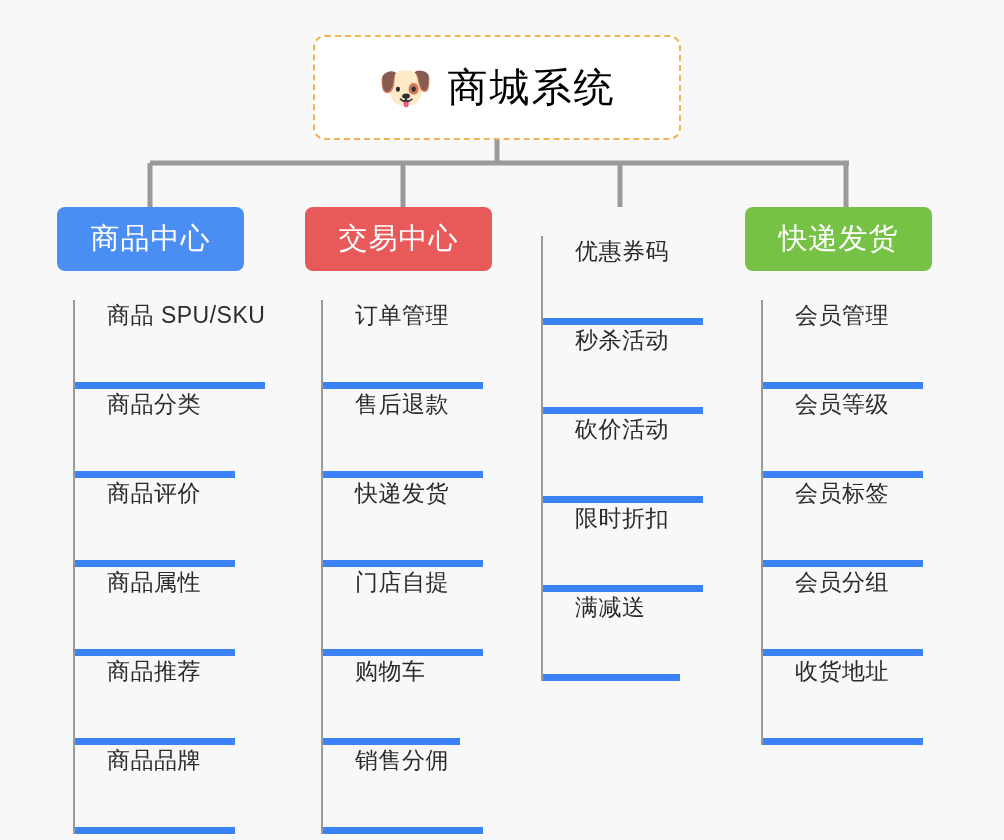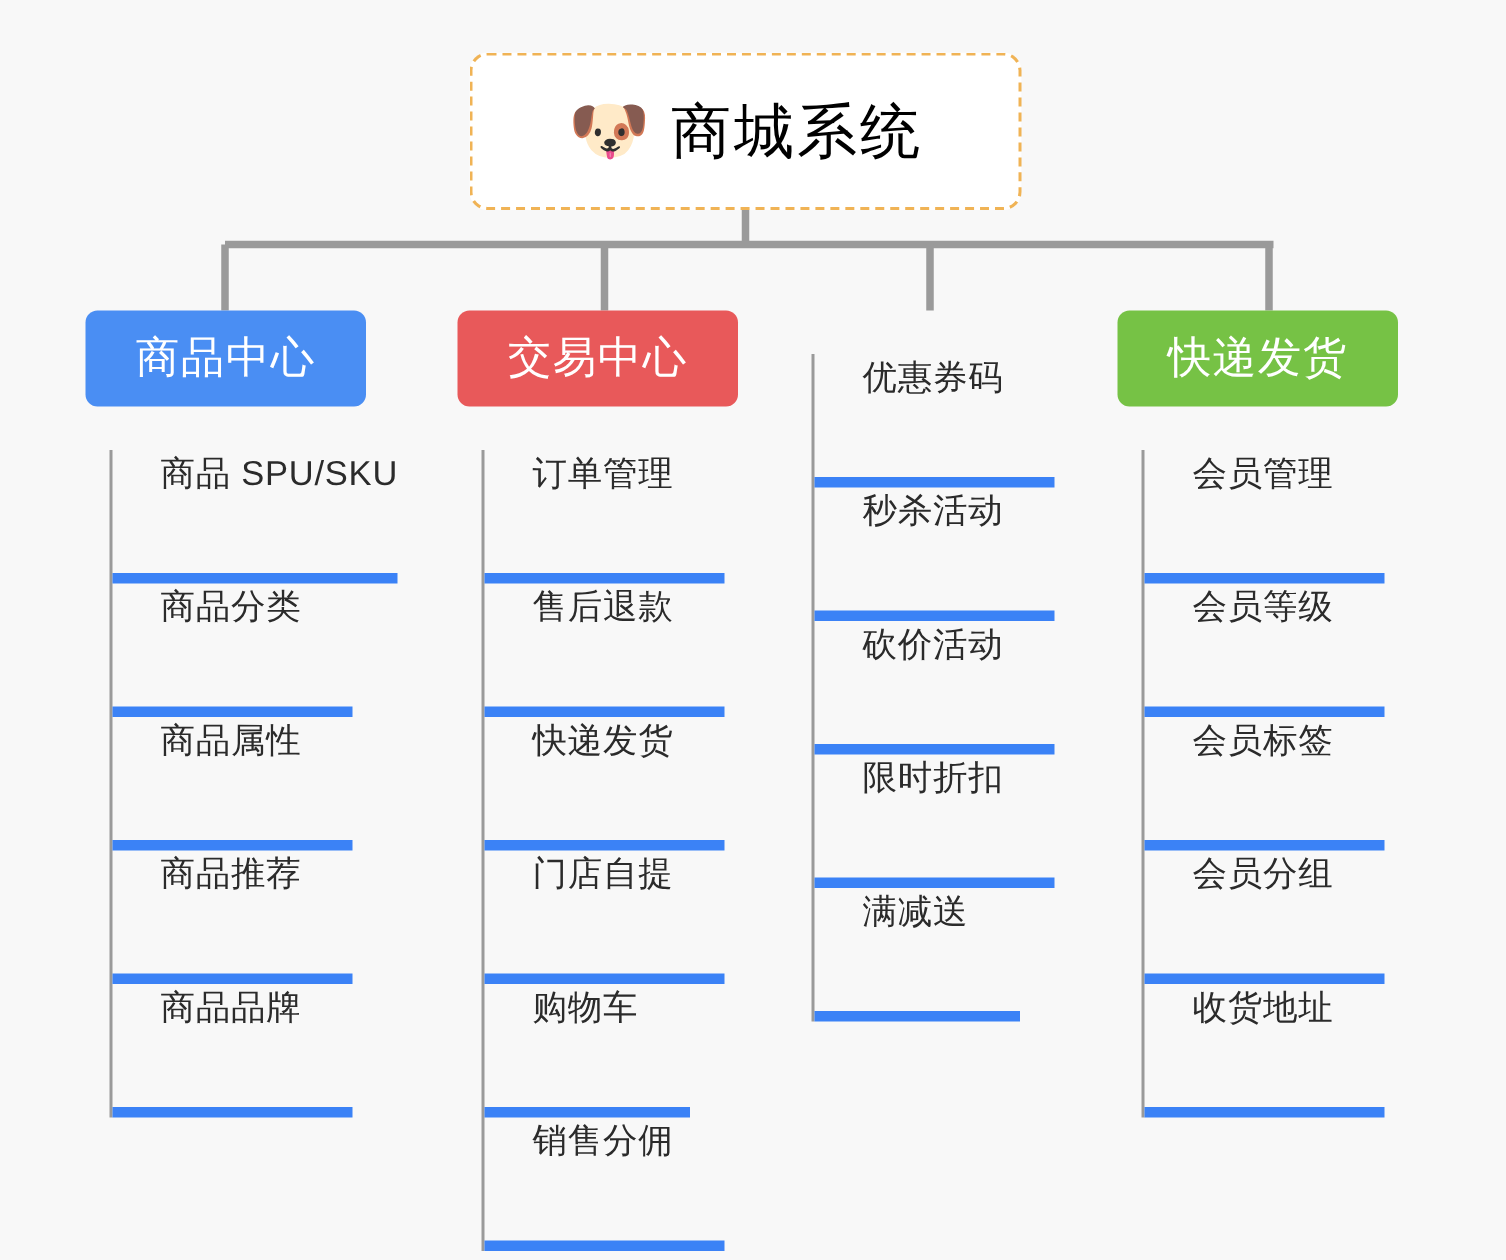--- a/index.html
+++ b/index.html
@@ -134,20 +134,23 @@
       <span>商品中心</span>
     </div>
     <div class="branch-items">
       <div class="leaf" style="width:190px">
         <span class="leaf-label">商品 SPU/SKU</span>
       </div>
       <div class="leaf" style="width:160px">
         <span class="leaf-label">商品分类</span>
       </div>
       <div class="leaf" style="width:160px">
+        <span class="leaf-label">商品评价</span>
+      </div>
+      <div class="leaf" style="width:160px">
         <span class="leaf-label">商品属性</span>
       </div>
       <div class="leaf" style="width:160px">
         <span class="leaf-label">商品推荐</span>
       </div>
       <div class="leaf" style="width:160px">
         <span class="leaf-label">商品品牌</span>
       </div>
     </div>
   </div>

